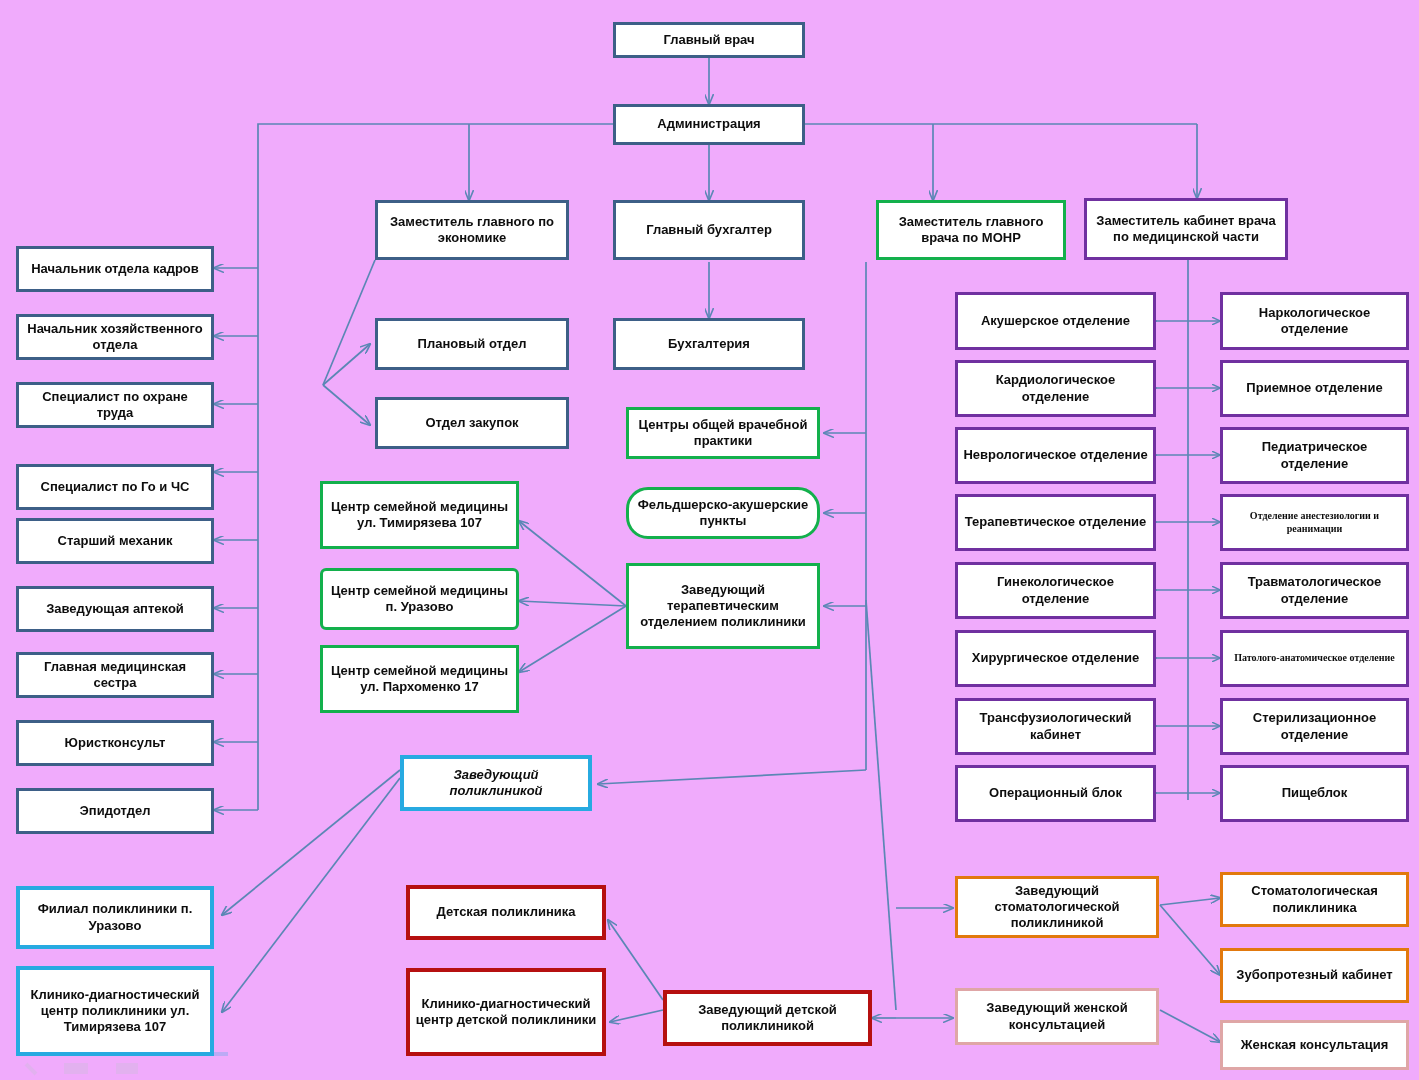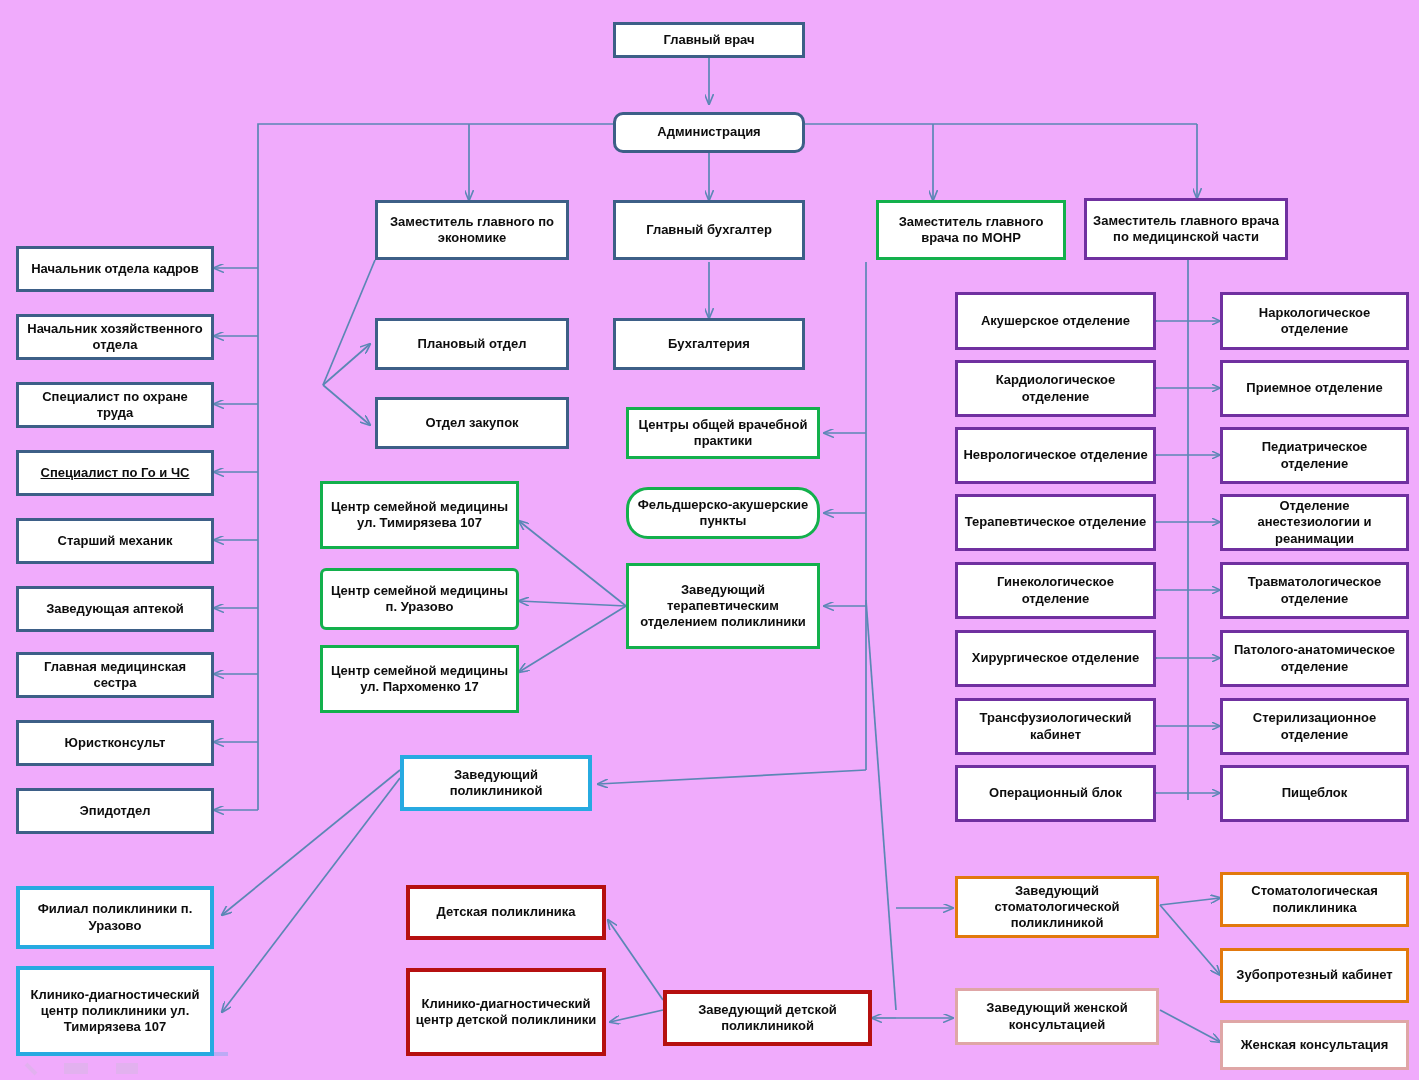--- a/index.html
+++ b/index.html
@@ -11,21 +11,21 @@
     box-sizing:border-box;
     display:flex;align-items:center;justify-content:center;
     text-align:center;
     background:#ffffff;
     font-weight:bold;
     color:#0d0d0d;
     line-height:1.25;
     padding:2px 5px;
   }
   .t13{font-size:13px;}
-  .t12{font-size:13px;}
+  .t12{font-size:10px;font-family:Liberation Serif, serif;}
   
   .navy  {border:3px solid #3d5f87;}
   .green {border:3px solid #13b04c;}
   .purple{border:3px solid #7030a0;}
   .cyan  {border:4px solid #27aae1;}
   .red   {border:4px solid #b61010;}
   .orange{border:3px solid #e2790d;}
   .pink  {border:3px solid #dfa6a6;}
   .wm{position:absolute;left:18px;top:1052px;width:210px;height:24px;opacity:.25;}
 </style>
@@ -103,43 +103,43 @@
 
       <path d="M1160,905 L1220,898" marker-end="url(#ah)"></path>
       <path d="M1160,905 L1220,975" marker-end="url(#ah)"></path>
 
       <path d="M1160,1010 L1220,1042" marker-end="url(#ah)"></path>
     </g>
   </svg>
 
   <div class="node navy t13" style="left:613px;top:22px;width:192px;height:36px;">Главный врач</div>
 
-  <div class="node navy t13" style="left:613px;top:112px;width:192px;height:41px;border-radius:10px;">Администрация</div>
+  <div class="node navy t13" style="left:613px;top:104px;width:192px;height:41px;">Администрация</div>
 
   <div class="node navy t13" style="left:375px;top:200px;width:194px;height:60px;">Заместитель главного по экономике</div>
 
   <div class="node navy t13" style="left:613px;top:200px;width:192px;height:60px;">Главный бухгалтер</div>
 
   <div class="node green t13" style="left:836px;top:200px;width:190px;height:60px;margin-left:40px;">Заместитель главного врача по МОНР</div>
 
-  <div class="node purple t13" style="left:1084px;top:198px;width:204px;height:62px;">Заместитель главного врача по медицинской части</div>
+  <div class="node purple t13" style="left:1084px;top:198px;width:204px;height:62px;">Заместитель кабинет врача по медицинской части</div>
 
   <div class="node navy t13" style="left:375px;top:318px;width:194px;height:52px;">Плановый отдел</div>
 
   <div class="node navy t13" style="left:375px;top:397px;width:194px;height:52px;">Отдел закупок</div>
 
   <div class="node navy t13" style="left:613px;top:318px;width:192px;height:52px;">Бухгалтерия</div>
 
   <div class="node navy t13" style="left:16px;top:246px;width:198px;height:46px;">Начальник отдела кадров</div>
 
   <div class="node navy t13" style="left:16px;top:314px;width:198px;height:46px;">Начальник хозяйственного отдела</div>
 
   <div class="node navy t13" style="left:16px;top:382px;width:198px;height:46px;">Специалист по охране труда</div>
 
-  <div class="node navy t13" style="left:16px;top:450px;width:198px;height:46px;text-decoration:underline;">Специалист по Го и ЧС</div>
+  <div class="node navy t13" style="left:16px;top:464px;width:198px;height:46px;">Специалист по Го и ЧС</div>
 
   <div class="node navy t13" style="left:16px;top:518px;width:198px;height:46px;">Старший механик</div>
 
   <div class="node navy t13" style="left:16px;top:586px;width:198px;height:46px;">Заведующая аптекой</div>
 
   <div class="node navy t13" style="left:16px;top:652px;width:198px;height:46px;">Главная медицинская сестра</div>
 
   <div class="node navy t13" style="left:16px;top:720px;width:198px;height:46px;">Юристконсульт</div>
 
   <div class="node navy t13" style="left:16px;top:788px;width:198px;height:46px;">Эпидотдел</div>
@@ -181,21 +181,21 @@
   <div class="node purple t12" style="left:1220px;top:494px;width:189px;height:57px;">Отделение анестезиологии и реанимации</div>
 
   <div class="node purple t13" style="left:1220px;top:562px;width:189px;height:57px;">Травматологическое отделение</div>
 
   <div class="node purple t13" style="left:1220px;top:698px;width:189px;height:57px;">Стерилизационное отделение</div>
 
   <div class="node purple t12" style="left:1220px;top:630px;width:189px;height:57px;">Патолого-анатомическое отделение</div>
 
   <div class="node purple t13" style="left:1220px;top:765px;width:189px;height:57px;">Пищеблок</div>
 
-  <div class="node cyan t13" style="left:400px;top:755px;width:192px;height:56px;">Заведующий поликлиникой</div>
+  <div class="node cyan t13" style="left:400px;top:755px;width:192px;height:56px;font-style:italic;">Заведующий поликлиникой</div>
 
   <div class="node cyan t13" style="left:16px;top:886px;width:198px;height:63px;">Филиал поликлиники п. Уразово</div>
 
   <div class="node cyan t13" style="left:16px;top:966px;width:198px;height:90px;">Клинико-диагностический центр поликлиники ул. Тимирязева 107</div>
 
   <div class="node red t13" style="left:406px;top:885px;width:200px;height:55px;">Детская поликлиника</div>
 
   <div class="node red t13" style="left:406px;top:968px;width:200px;height:88px;">Клинико-диагностический центр детской поликлиники</div>
 
   <div class="node red t13" style="left:663px;top:990px;width:209px;height:56px;">Заведующий детской поликлиникой</div>

